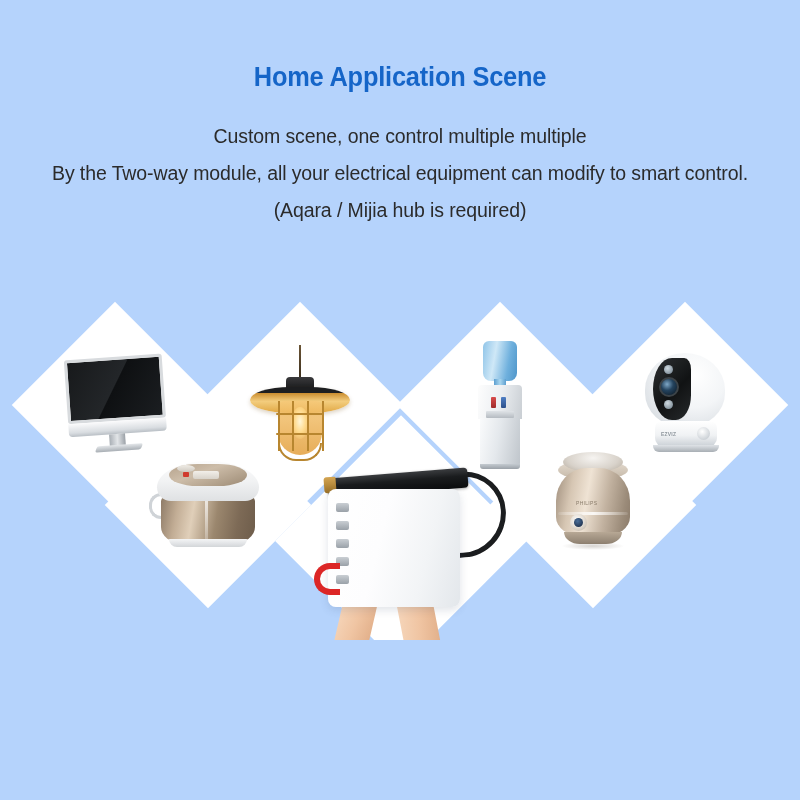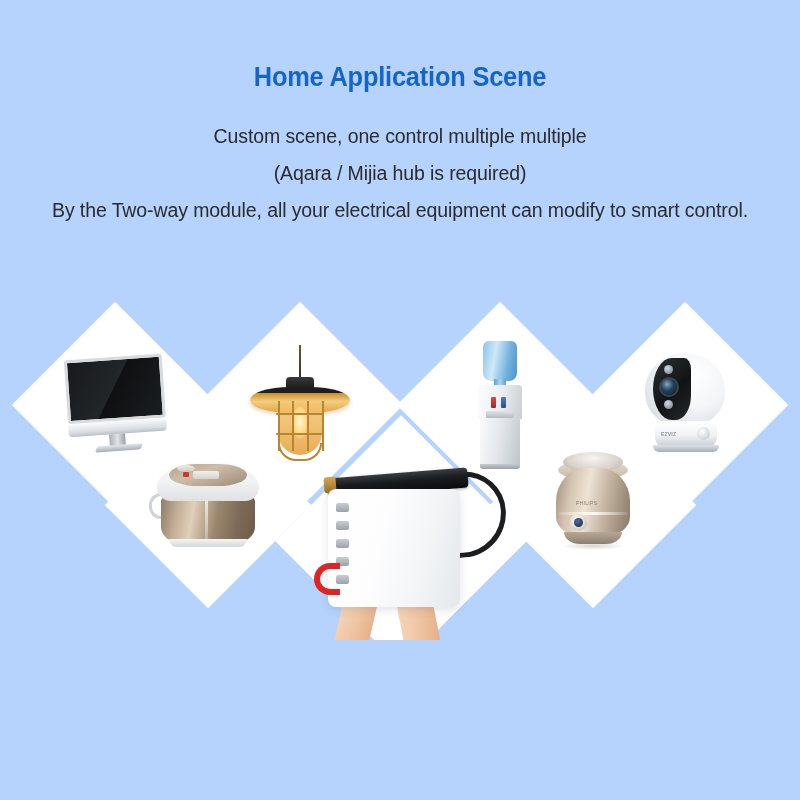--- a/index.html
+++ b/index.html
@@ -395,22 +395,22 @@
   #nail-right { left: 116px; top: 130px; transform: rotate(-11deg); }
 </style>
 </head>
 <body style="background: rgb(181, 211, 252);">
 
 <div id="poster" style="background: rgb(181, 211, 252);">
 
   <div id="text-block">
     <h1 id="title" style="color: rgb(21, 101, 200);">Home Application Scene</h1>
     <div class="subline" id="sub1" style="color: rgb(43, 43, 43);">Custom scene, one control multiple multiple</div>
+    <div class="subline" id="sub2" style="color: rgb(43, 43, 43);">By the Two-way module, all your electrical equipment can modify to smart control.</div>
     <div class="subline" id="sub3" style="color: rgb(43, 43, 43);">(Aqara / Mijia hub is required)</div>
-    <div class="subline" id="sub2" style="color: rgb(43, 43, 43);">By the Two-way module, all your electrical equipment can modify to smart control.</div>
   </div>
 
   <div id="tiles">
 
     <div class="tile" style="left:42px; top:332px; width:146px; height:146px;">
       <div class="tile-inner">
         <div class="art mon-wrap">
           <div class="mon-screen"></div>
           <div class="mon-chin"></div>
           <div class="mon-neck"></div>

